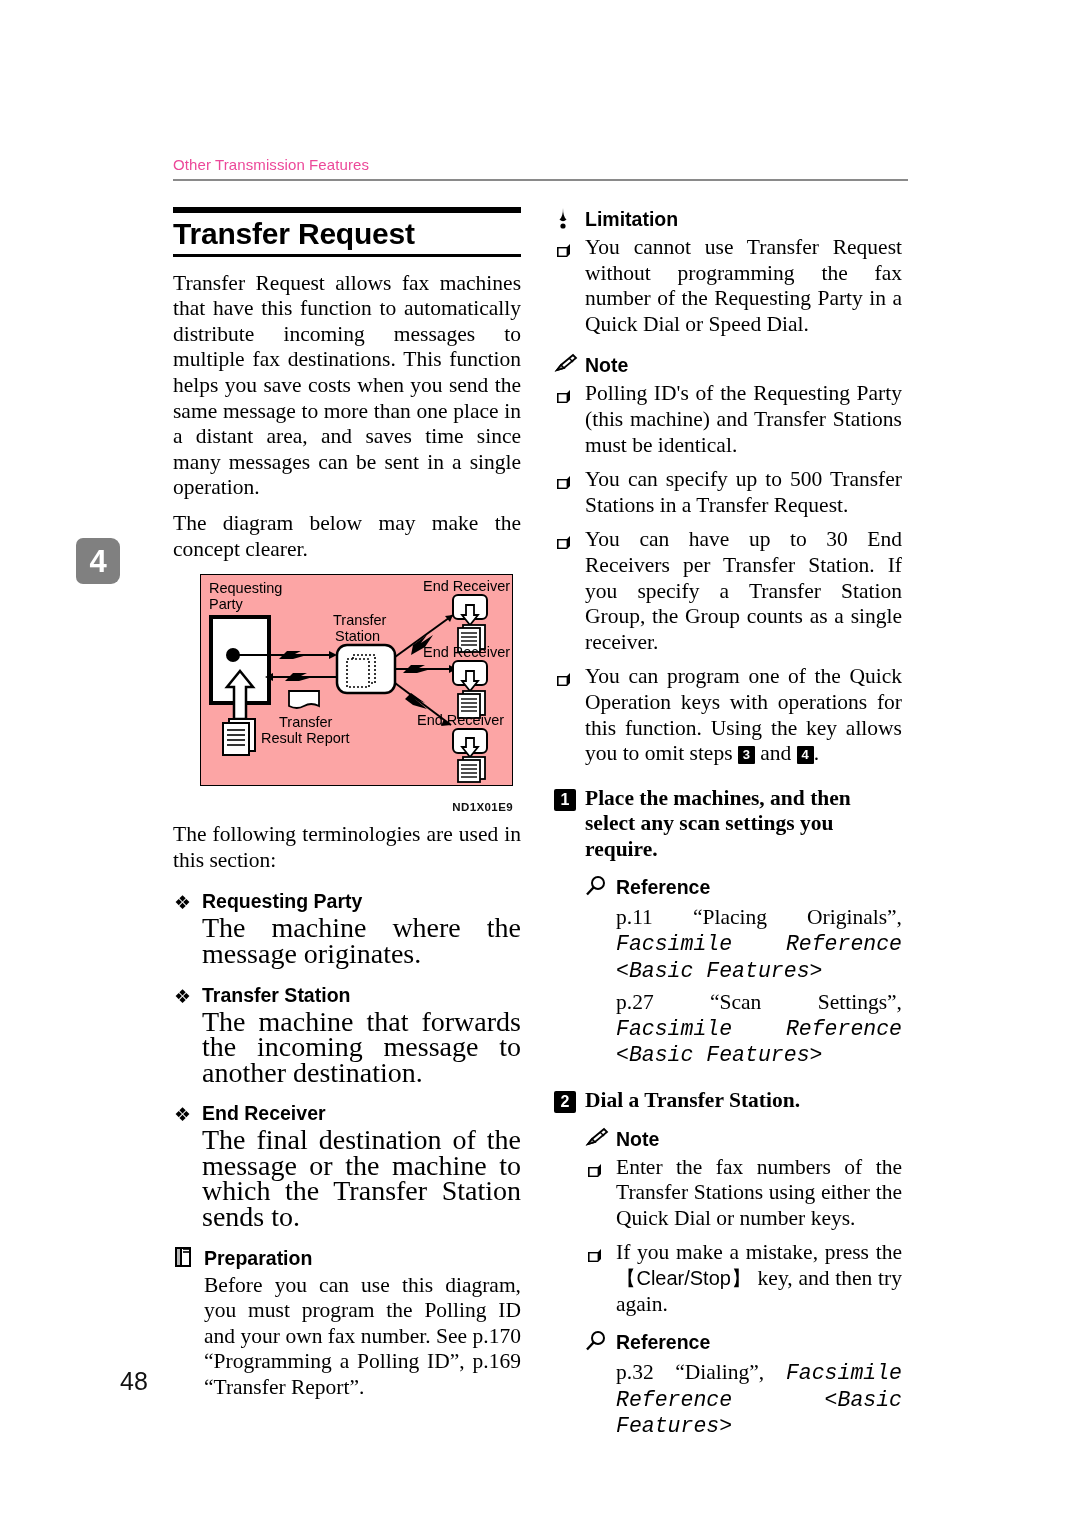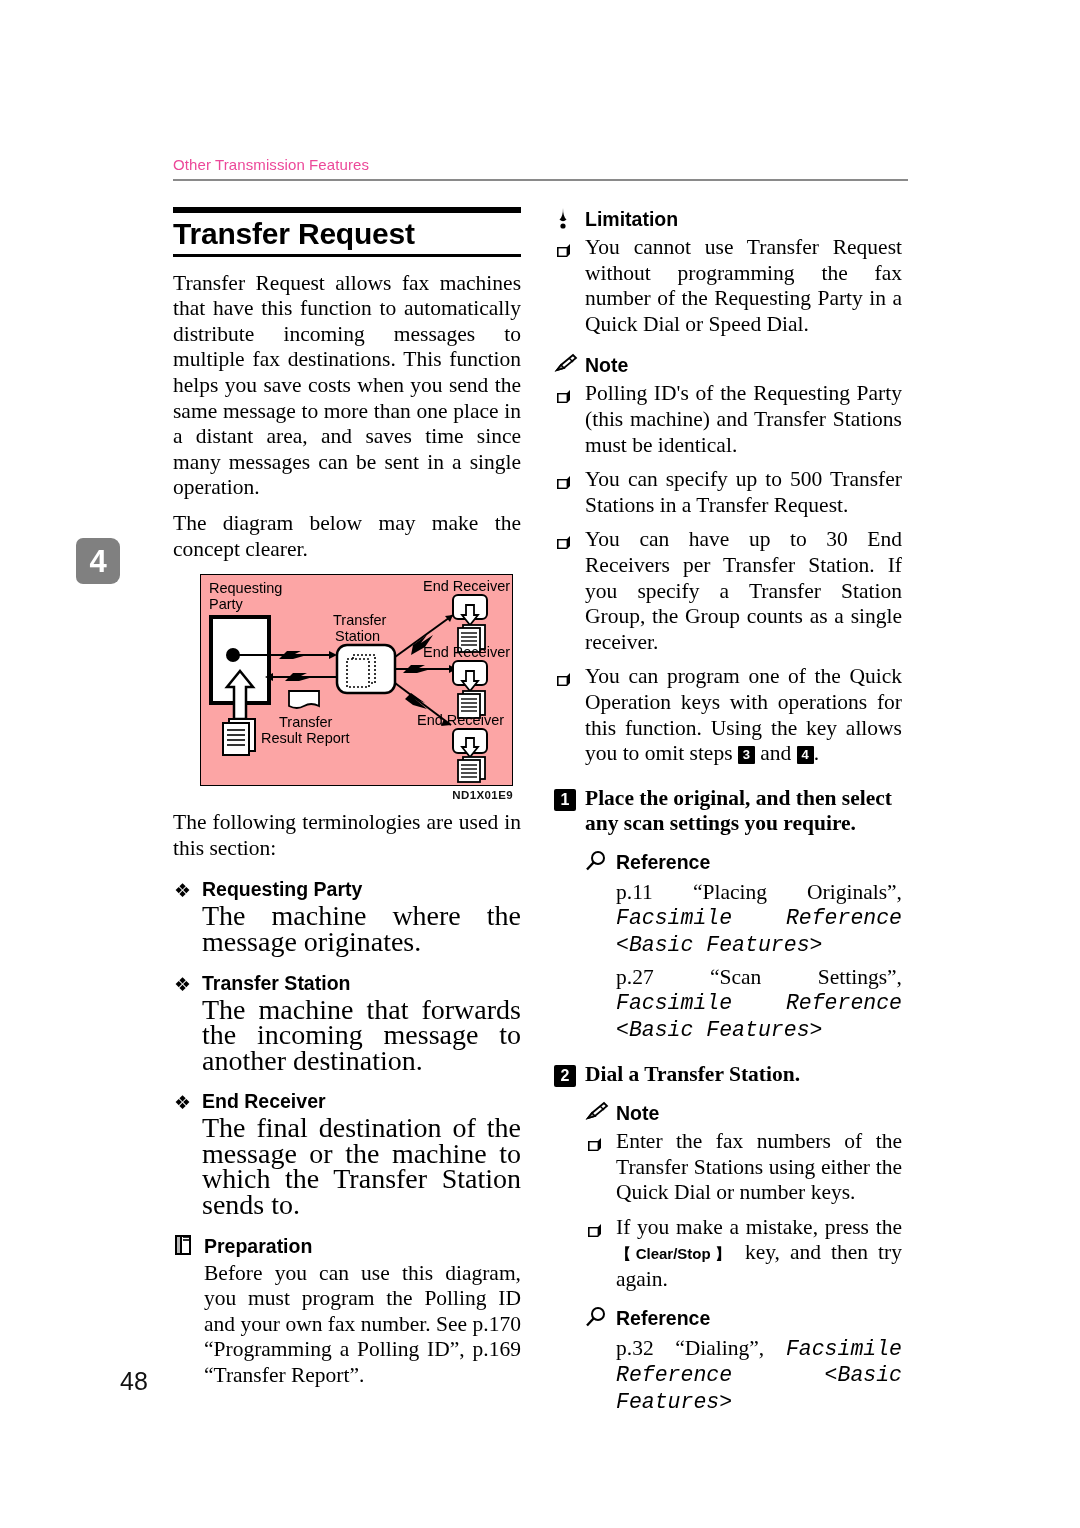--- a/index.html
+++ b/index.html
@@ -126,29 +126,29 @@
   }
 
   
   .substep{margin-left:31px;}
   .substep .ihead{margin-top:13px;}
   p.refbody{
     font-size:21.5px;line-height:25.6px;margin:6px 0 0 31px;
     text-align:justify;
   }
   .ital{font-style:italic;font-family:Liberation Mono, monospace;}
-  .keycap{font-family:"Liberation Sans",sans-serif;font-weight:bold;font-size:15px;}
+  .keycap{font-family:"Liberation Sans",sans-serif;font-weight:normal;font-size:20px;}
 
   
   .figure{position:relative;margin:12px 0 0 27px;width:313px;}
   .figbox{border:1.5px solid #000;width:311px;height:210px;position:relative;background:#fca5a5;}
   .figcode{
     font-family:"Liberation Sans",sans-serif;font-size:11.5px;
     font-weight:bold;letter-spacing:.4px;text-align:right;
-    margin-top:3px;width:313px;color:#111;
+    margin-top:15px;width:313px;color:#111;
   }
   .figure svg{display:block;}
 </style>
 </head>
 <body>
 
 <div class="page">
 
   <div class="runhead">Other Transmission Features</div>
   <div class="runhead-rule"></div>
@@ -366,21 +366,21 @@
               <path d="M1 4 L11 4 L14 1 L14 11 L11 14 L1 14 Z" fill="#000"></path>
               <path d="M2.6 5.4 L10.6 5.4 L10.6 12.6 L2.6 12.6 Z" fill="#fff"></path>
             </svg>
         </span>
         <span>You can program one of the Quick Operation keys with operations for this function. Using the key allows you to omit steps </span><span class="inlinenum">3</span><span> and </span><span class="inlinenum">4</span><span>.</span>
       </li>
     </ul>
 
     <div class="step">
       <span class="stepnum">1</span>
-      <span>Place the original, and then select any scan settings you require.</span>
+      <span>Place the machines, and then select any scan settings you require.</span>
     </div>
     <div class="substep">
       <div class="ihead">
         <span class="ico">
           <svg width="24" height="22" viewBox="0 0 24 22">
             <circle cx="13" cy="8" r="6" fill="#fff" stroke="#000" stroke-width="2"></circle>
             <line x1="8.5" y1="12.5" x2="2" y2="19.5" stroke="#000" stroke-width="2.4"></line>
           </svg>
         </span>
         <span>Reference</span>

